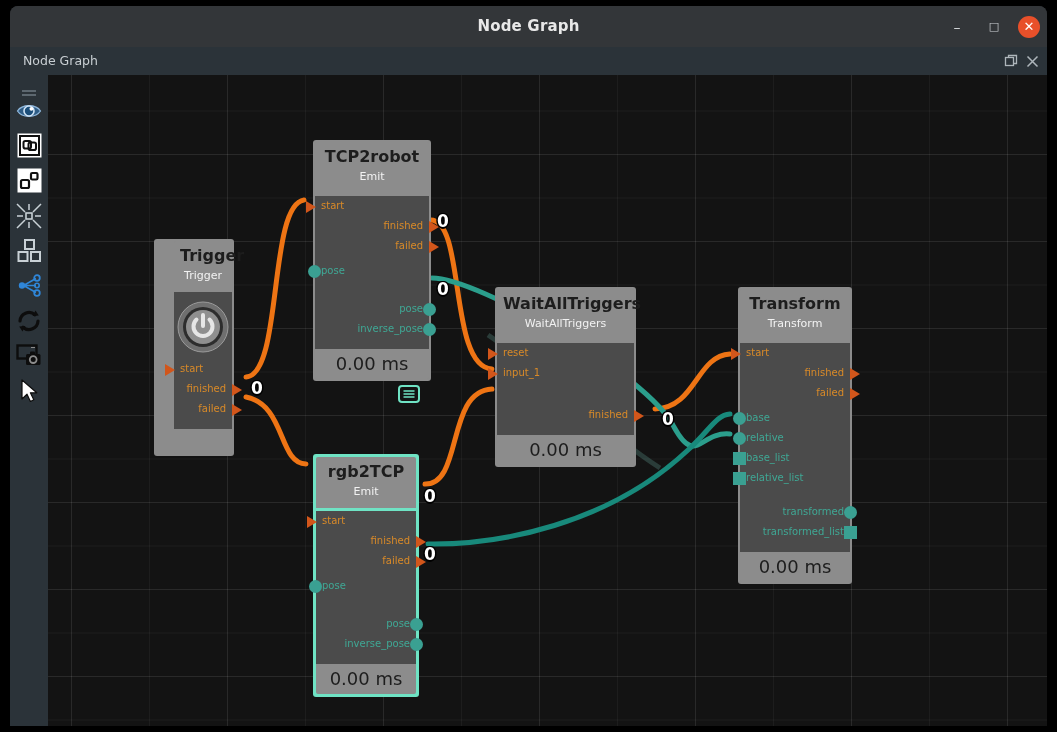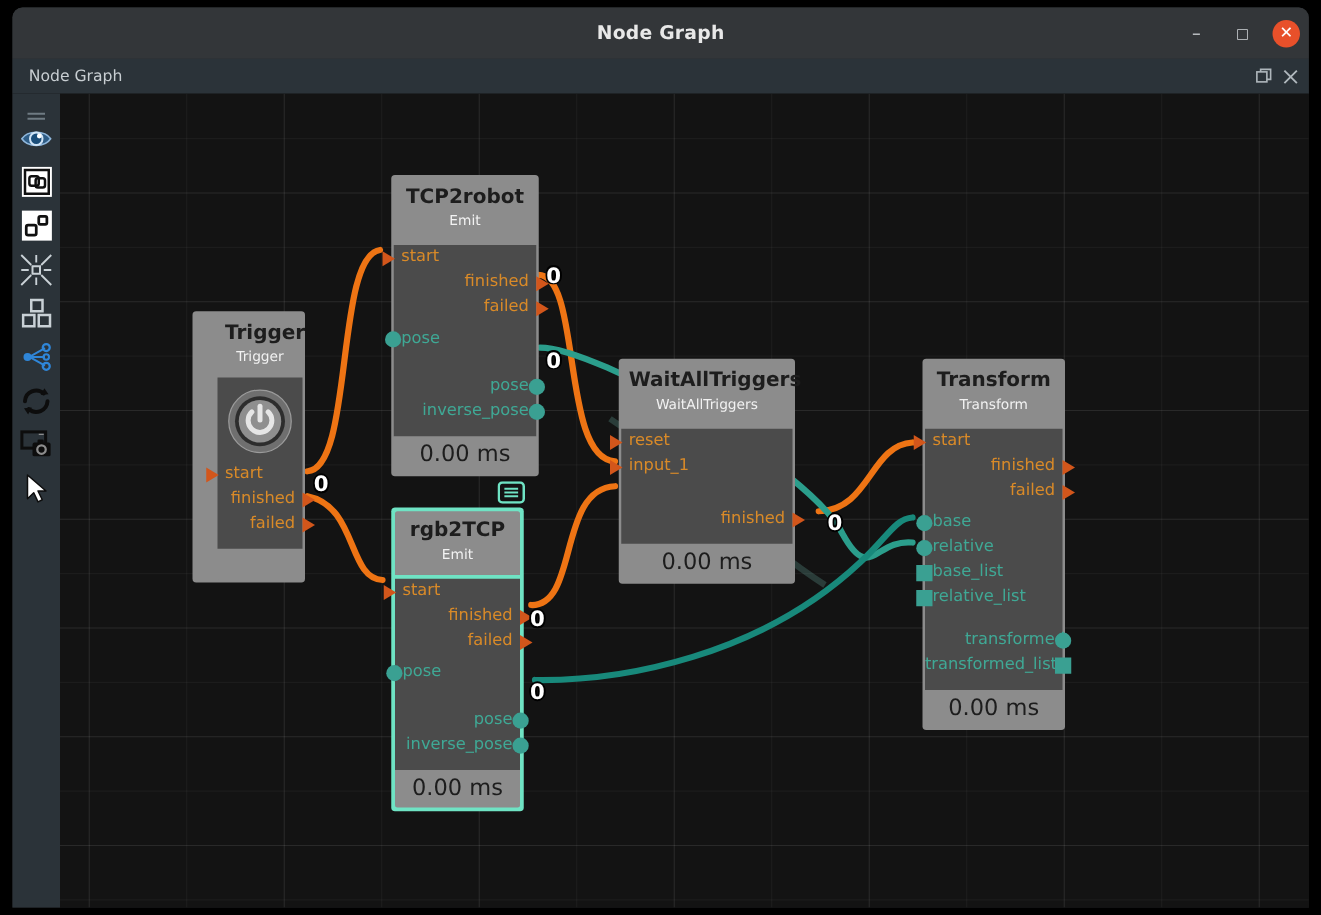--- a/index.html
+++ b/index.html
@@ -80,32 +80,32 @@
     background-image:
       linear-gradient(to right,rgba(255,255,255,.055) 1px,transparent 1px),
       linear-gradient(to bottom,rgba(255,255,255,.055) 1px,transparent 1px);
     background-size:156px 87px;
     background-position:23px -8px;
   }
   svg.wires{position:absolute;left:0;top:0;width:999px;height:651px;overflow:visible;}
 
   
   .node{position:absolute;border-radius:3px;background:#8c8c8c;padding:2px;box-sizing:border-box;}
-  .node.sel{background:#6fe3c4;padding:3px;}
+  .node.sel{background:#6fe3c4;padding:3px;margin-top:48px;}
   .node .hdr{
     background:#8c8c8c;text-align:center;padding:5px 6px 6px;border-radius:2px 2px 0 0;
   }
   .node .hdr .nm{color:#1d1d1d;font-size:16px;font-weight:bold;line-height:20px;white-space:nowrap;}
   .node .hdr .ty{color:#f2f2f2;font-size:11px;line-height:20px;white-space:nowrap;}
   .node .ports{background:#4b4b4b;position:relative;}
   .node .foot{
     background:#8c8c8c;text-align:center;color:#1d1d1d;font-size:18px;
     padding:4px 0 5px;border-radius:0 0 2px 2px;
   }
-  .prow{position:relative;height:20px;line-height:20px;font-size:13px;white-space:nowrap;}
+  .prow{position:relative;height:20px;line-height:20px;font-size:10px;white-space:nowrap;}
   .prow.inl{text-align:left;padding-left:6px;color:#d98a28;}
   .prow.inr{text-align:right;padding-right:6px;color:#d98a28;}
   .prow.dl{text-align:left;padding-left:6px;color:#3fa895;}
   .prow.dr{text-align:right;padding-right:6px;color:#3fa895;}
   .spacer{height:10px;}
 
   
   .pm{position:absolute;}
   .pm.tri-l{left:-9px;top:5px;width:0;height:0;
     border-top:6px solid transparent;border-bottom:6px solid transparent;border-left:10px solid #d2561b;}
@@ -274,21 +274,21 @@
             <path stroke="#ee7414" stroke-width="5" d="M607,334 C648,333 648,281 682,279"></path>
 
             <path stroke="#2b9e8c" stroke-width="5" d="M384,203 C430,203 600,300 626,352 C648,392 652,356 682,359"></path>
 
             <path stroke="#18897b" stroke-width="5" d="M380,469 C450,470 560,450 640,375 C662,355 668,340 682,339"></path>
           </g>
 
           <path stroke="#6fb9ad" stroke-opacity="0.25" stroke-width="5" fill="none" d="M440,260 C500,300 560,360 612,393"></path>
         </svg>
 
-        <div class="node" style="left:106px;top:174px;width:90px;padding-left:20px;">
+        <div class="node" style="left:106px;top:164px;width:80px;padding-left:20px;">
           <div class="hdr">
             <div class="nm">Trigger</div>
             <div class="ty">Trigger</div>
           </div>
           <div class="ports">
             <div class="powerwrap">
               <svg width="52" height="52" viewBox="0 0 52 52">
                 <circle cx="26" cy="26" r="25" fill="#6f6f6f" stroke="#9b9b9b" stroke-width="1"></circle>
                 <circle cx="26" cy="26" r="20" fill="#2d2d2d"></circle>
                 <circle cx="26" cy="26" r="17" fill="#8f8f8f"></circle>

